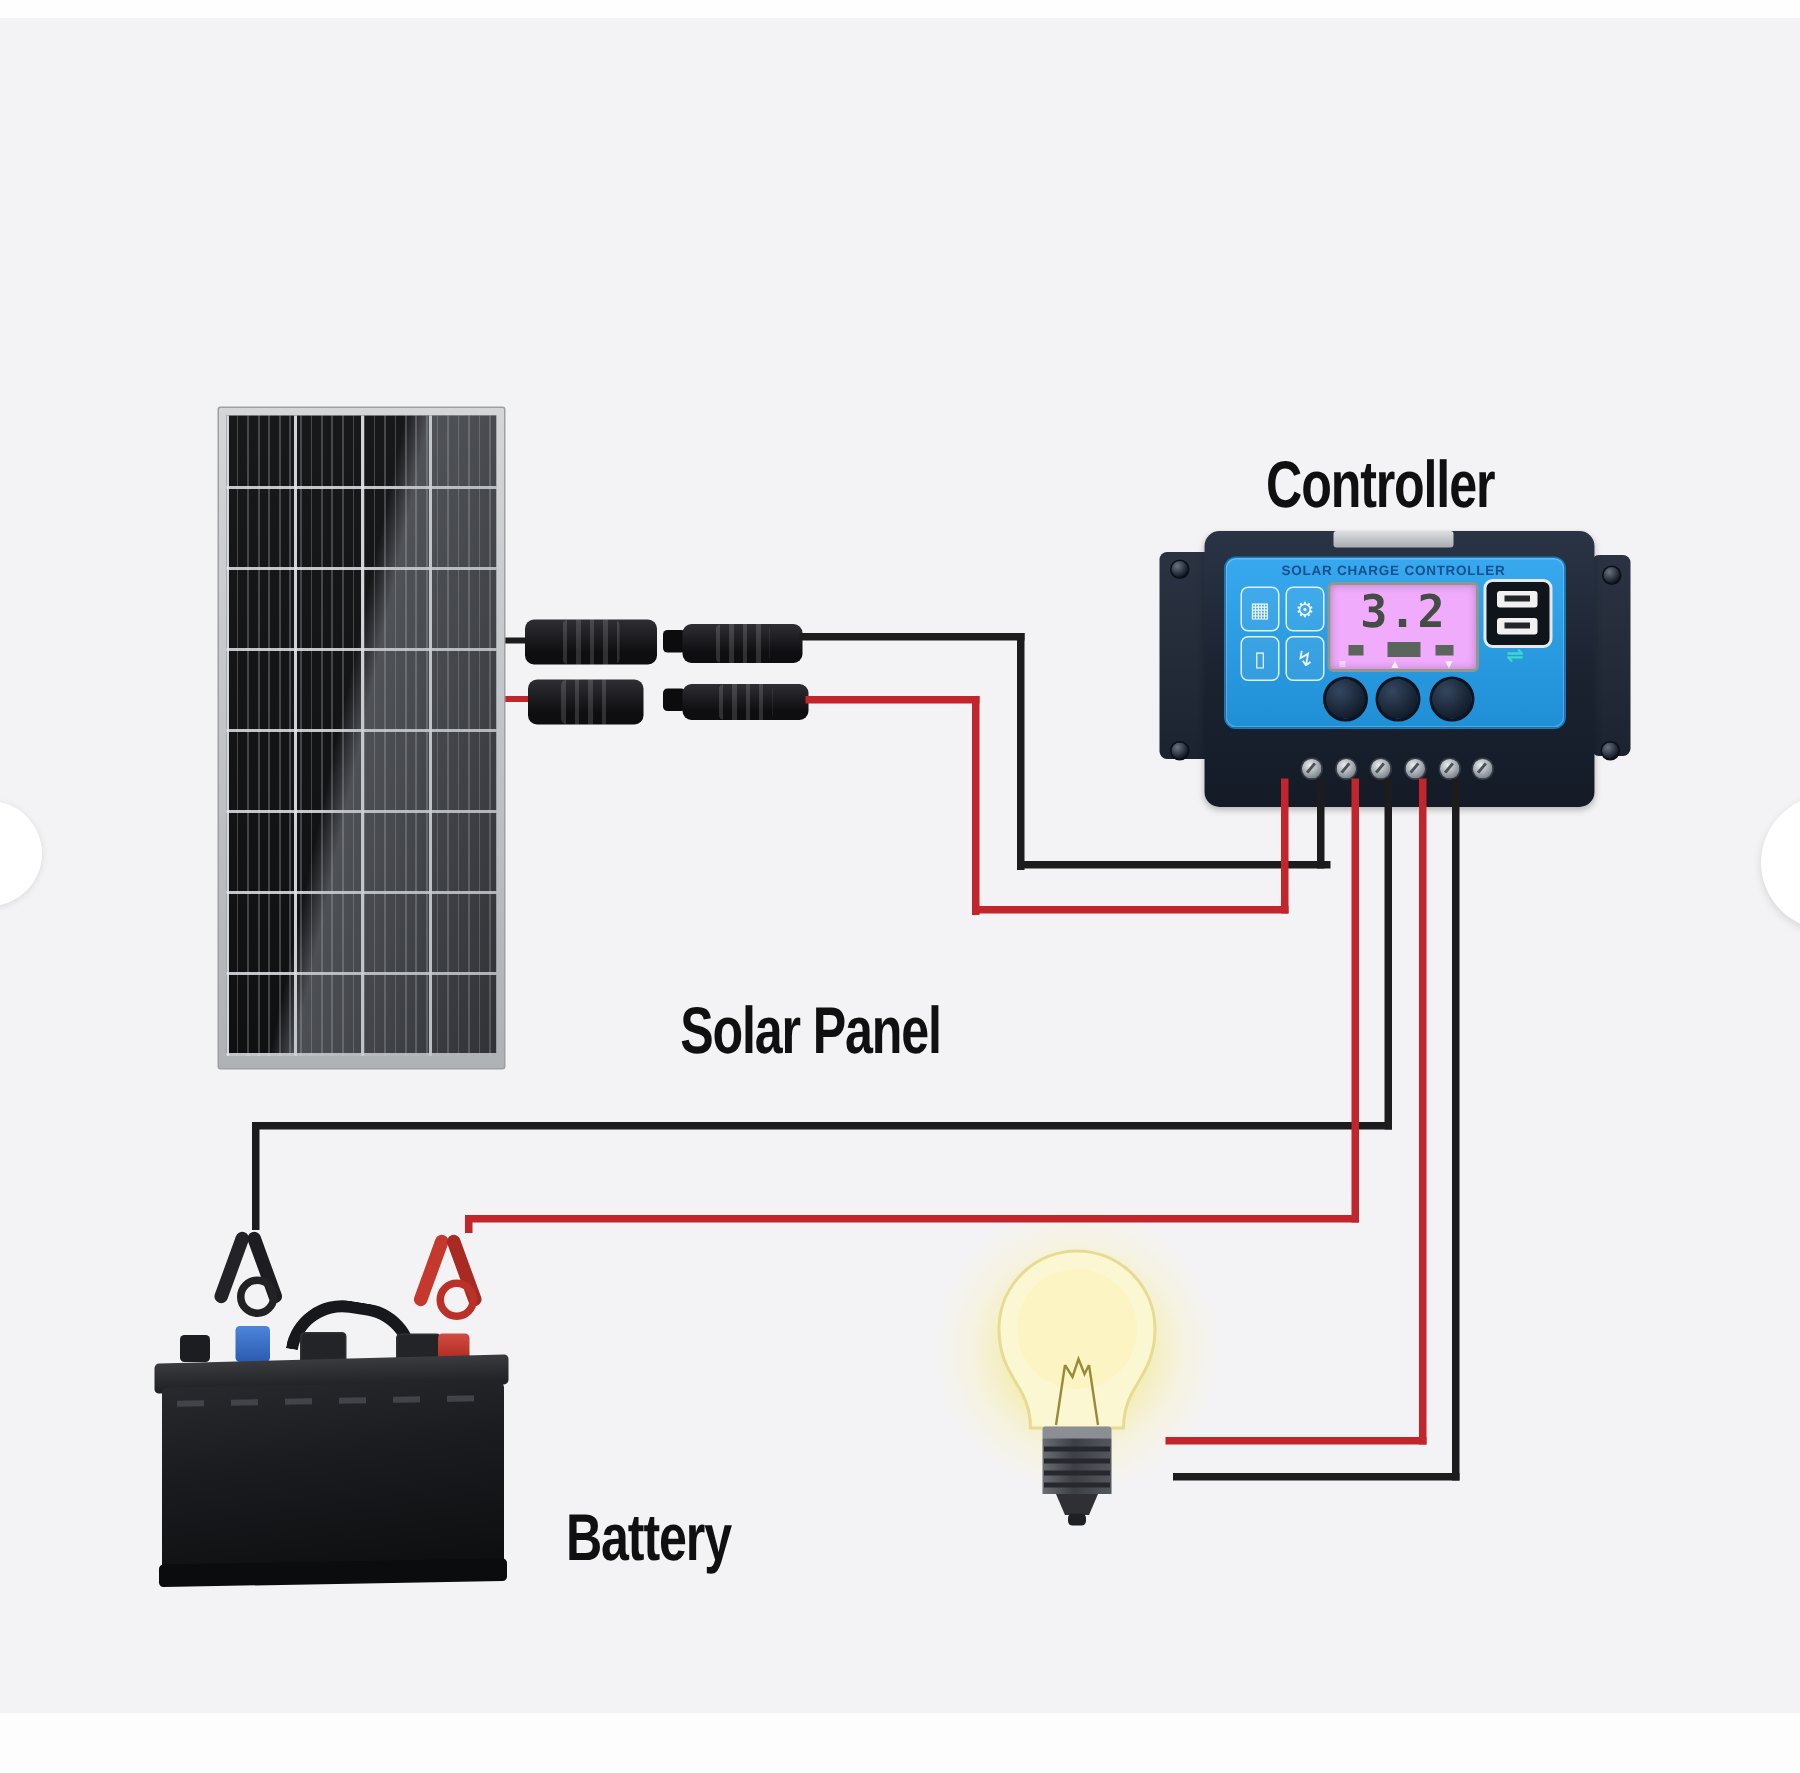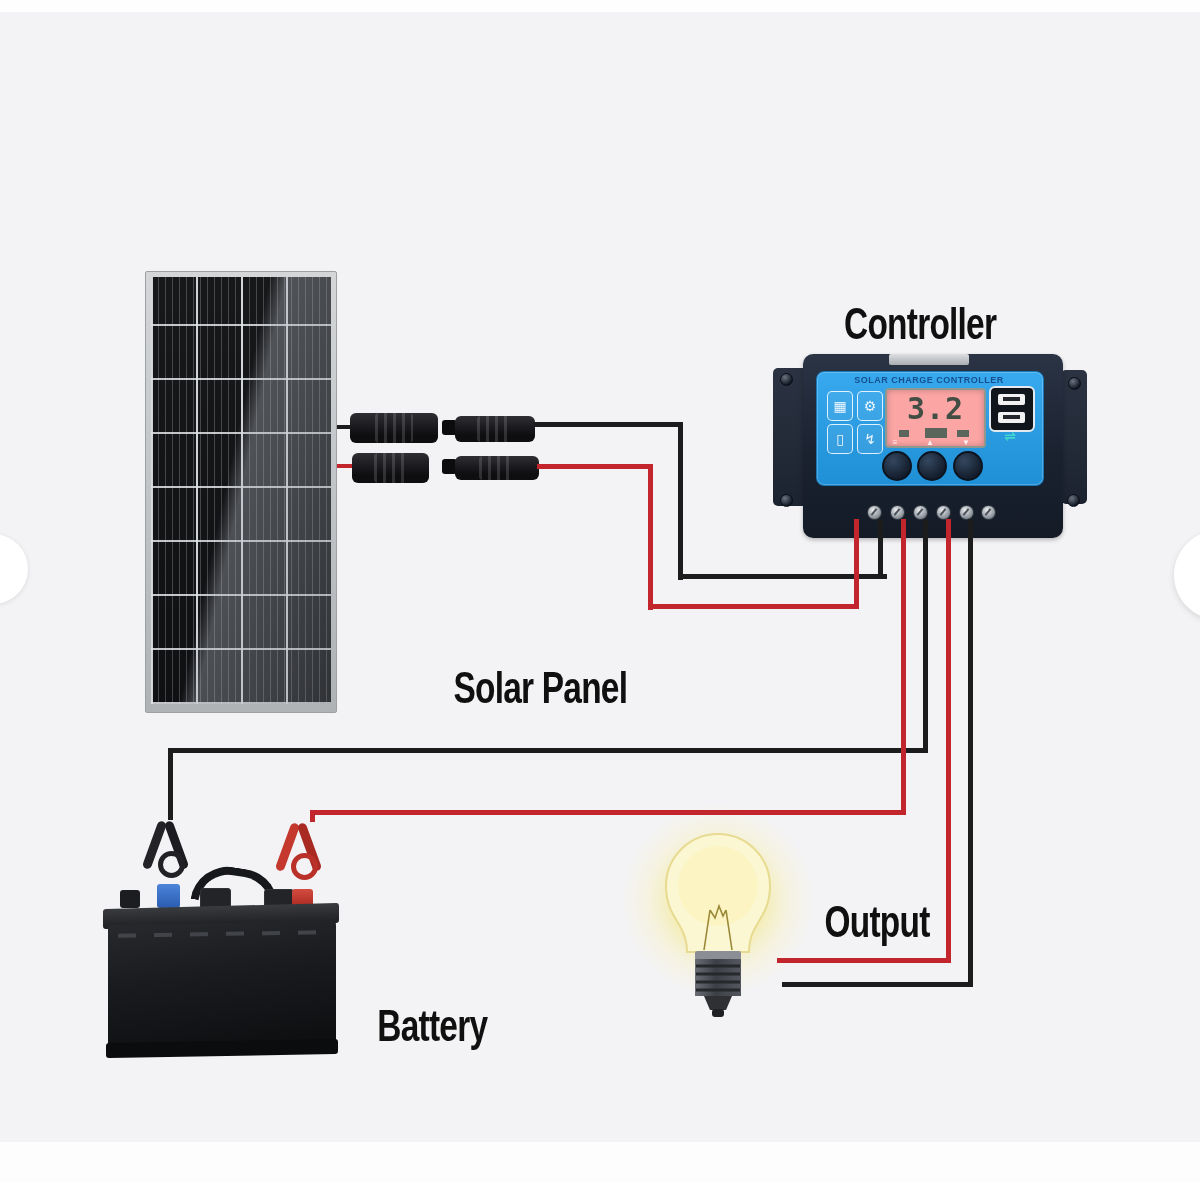--- a/index.html
+++ b/index.html
@@ -38,21 +38,21 @@
   .nub{position:absolute;background:#0c0c0f;border-radius:3px;z-index:4;}
 
   
   .controller{position:absolute;left:756px;top:354px;width:314px;height:186px;z-index:4;margin-left:17px;}
   .ear{position:absolute;background:linear-gradient(180deg,#2b3342,#1c2330);border-radius:5px;}
   .screw{position:absolute;width:11px;height:11px;border-radius:50%;background:radial-gradient(circle at 35% 30%,#6a7380,#0d1420 75%);border:1px solid #0a0f17;}
   .cbody{position:absolute;left:30px;top:0;width:260px;height:184px;border-radius:10px;background:linear-gradient(180deg,#2b3445,#1a2230 55%,#141b27);box-shadow:0 2px 4px rgba(0,0,0,.25);}
   .cstrip{position:absolute;left:116px;top:0;width:80px;height:11px;background:linear-gradient(#dcdee0,#a9adb2);border-radius:2px;}
   .cface{position:absolute;left:43px;top:17px;width:226px;height:113px;border-radius:8px;background:linear-gradient(180deg,#38a9ee,#1f8fd6);border:1px solid #1878b8;box-shadow:inset 0 0 0 1px rgba(255,255,255,.22);}
   .cbrand{position:absolute;left:43px;top:21px;width:226px;text-align:center;font-size:9px;font-weight:bold;letter-spacing:.5px;color:#15508f;}
-  .lcd{position:absolute;left:112px;top:34px;width:97px;height:56px;background:#fca5a5;border:2px solid #8f988e;border-radius:4px;box-shadow:inset 0 0 6px rgba(0,0,0,.25);}
+  .lcd{position:absolute;left:112px;top:34px;width:97px;height:56px;background:#f0abfc;border:2px solid #8f988e;border-radius:4px;box-shadow:inset 0 0 6px rgba(0,0,0,.25);}
   .lcd-value{position:absolute;left:0;top:1px;width:100%;text-align:center;font-family:"DejaVu Sans Mono",monospace;font-weight:bold;font-size:30px;color:#424e44;letter-spacing:1px;}
   .lcd-mark{position:absolute;background:#5a655b;}
   .cicon{position:absolute;width:24px;height:28px;border:1px solid rgba(255,255,255,.85);border-radius:5px;background:rgba(255,255,255,.07);color:#eef6fd;font-size:14px;line-height:28px;text-align:center;}
   .usb{position:absolute;left:216px;top:32px;width:42px;height:42px;background:#10151c;border:2px solid #e4e9ed;border-radius:6px;}
   .usb-port{position:absolute;left:7px;width:27px;height:11px;background:#f1f1f1;border-radius:2px;}
   .usb-port::after{content:"";position:absolute;left:5px;top:3px;width:17px;height:4px;background:#23272c;}
   .usb-sym{position:absolute;left:222px;top:74px;width:30px;text-align:center;color:#3fd6cb;font-size:14px;font-weight:bold;}
   .cbtn{position:absolute;width:26px;height:26px;border-radius:50%;background:radial-gradient(circle at 35% 30%,#34475f,#121c2b 75%);border:2px solid #0c1420;}
   .cbtn-g{position:absolute;width:26px;text-align:center;font-size:8px;color:rgba(255,255,255,.85);}
   .term{position:absolute;width:13px;height:13px;border-radius:50%;background:radial-gradient(circle at 40% 32%,#eceef0,#9aa1a8 55%,#5a626b);border:1px solid #353c45;}
@@ -193,20 +193,19 @@
     <div class="bat-cap" style="left:192px;top:74px;width:21px;height:22px;background:linear-gradient(#d34c41,#a32019);"></div>
     <div class="bat-rim"></div>
     <div class="bat-body"></div>
     <div class="bat-vents"></div>
     <div class="bat-base"></div>
   </div>
 
   <div class="dlabel" style="left:770px;top:302px;"><span>Controller</span></div>
   <div class="dlabel" style="left:390px;top:666px;"><span>Solar Panel</span></div>
   <div class="dlabel" style="left:282px;top:1004px;text-decoration:underline;"><span>Battery</span></div>
-  <div class="dlabel" style="left:727px;top:900px;"><span>Output</span></div>
 
   <div class="circ" style="left:-42px;top:534px;width:70px;height:70px;box-shadow:0 1px 5px rgba(0,0,0,.10);"></div>
   <div class="circ" style="left:1174px;top:530px;width:90px;height:90px;box-shadow:0 2px 6px rgba(0,0,0,.12);"></div>
 
   <div class="strip top"></div>
   <div class="strip bottom"></div>
 </div>
 
 </body></html>

